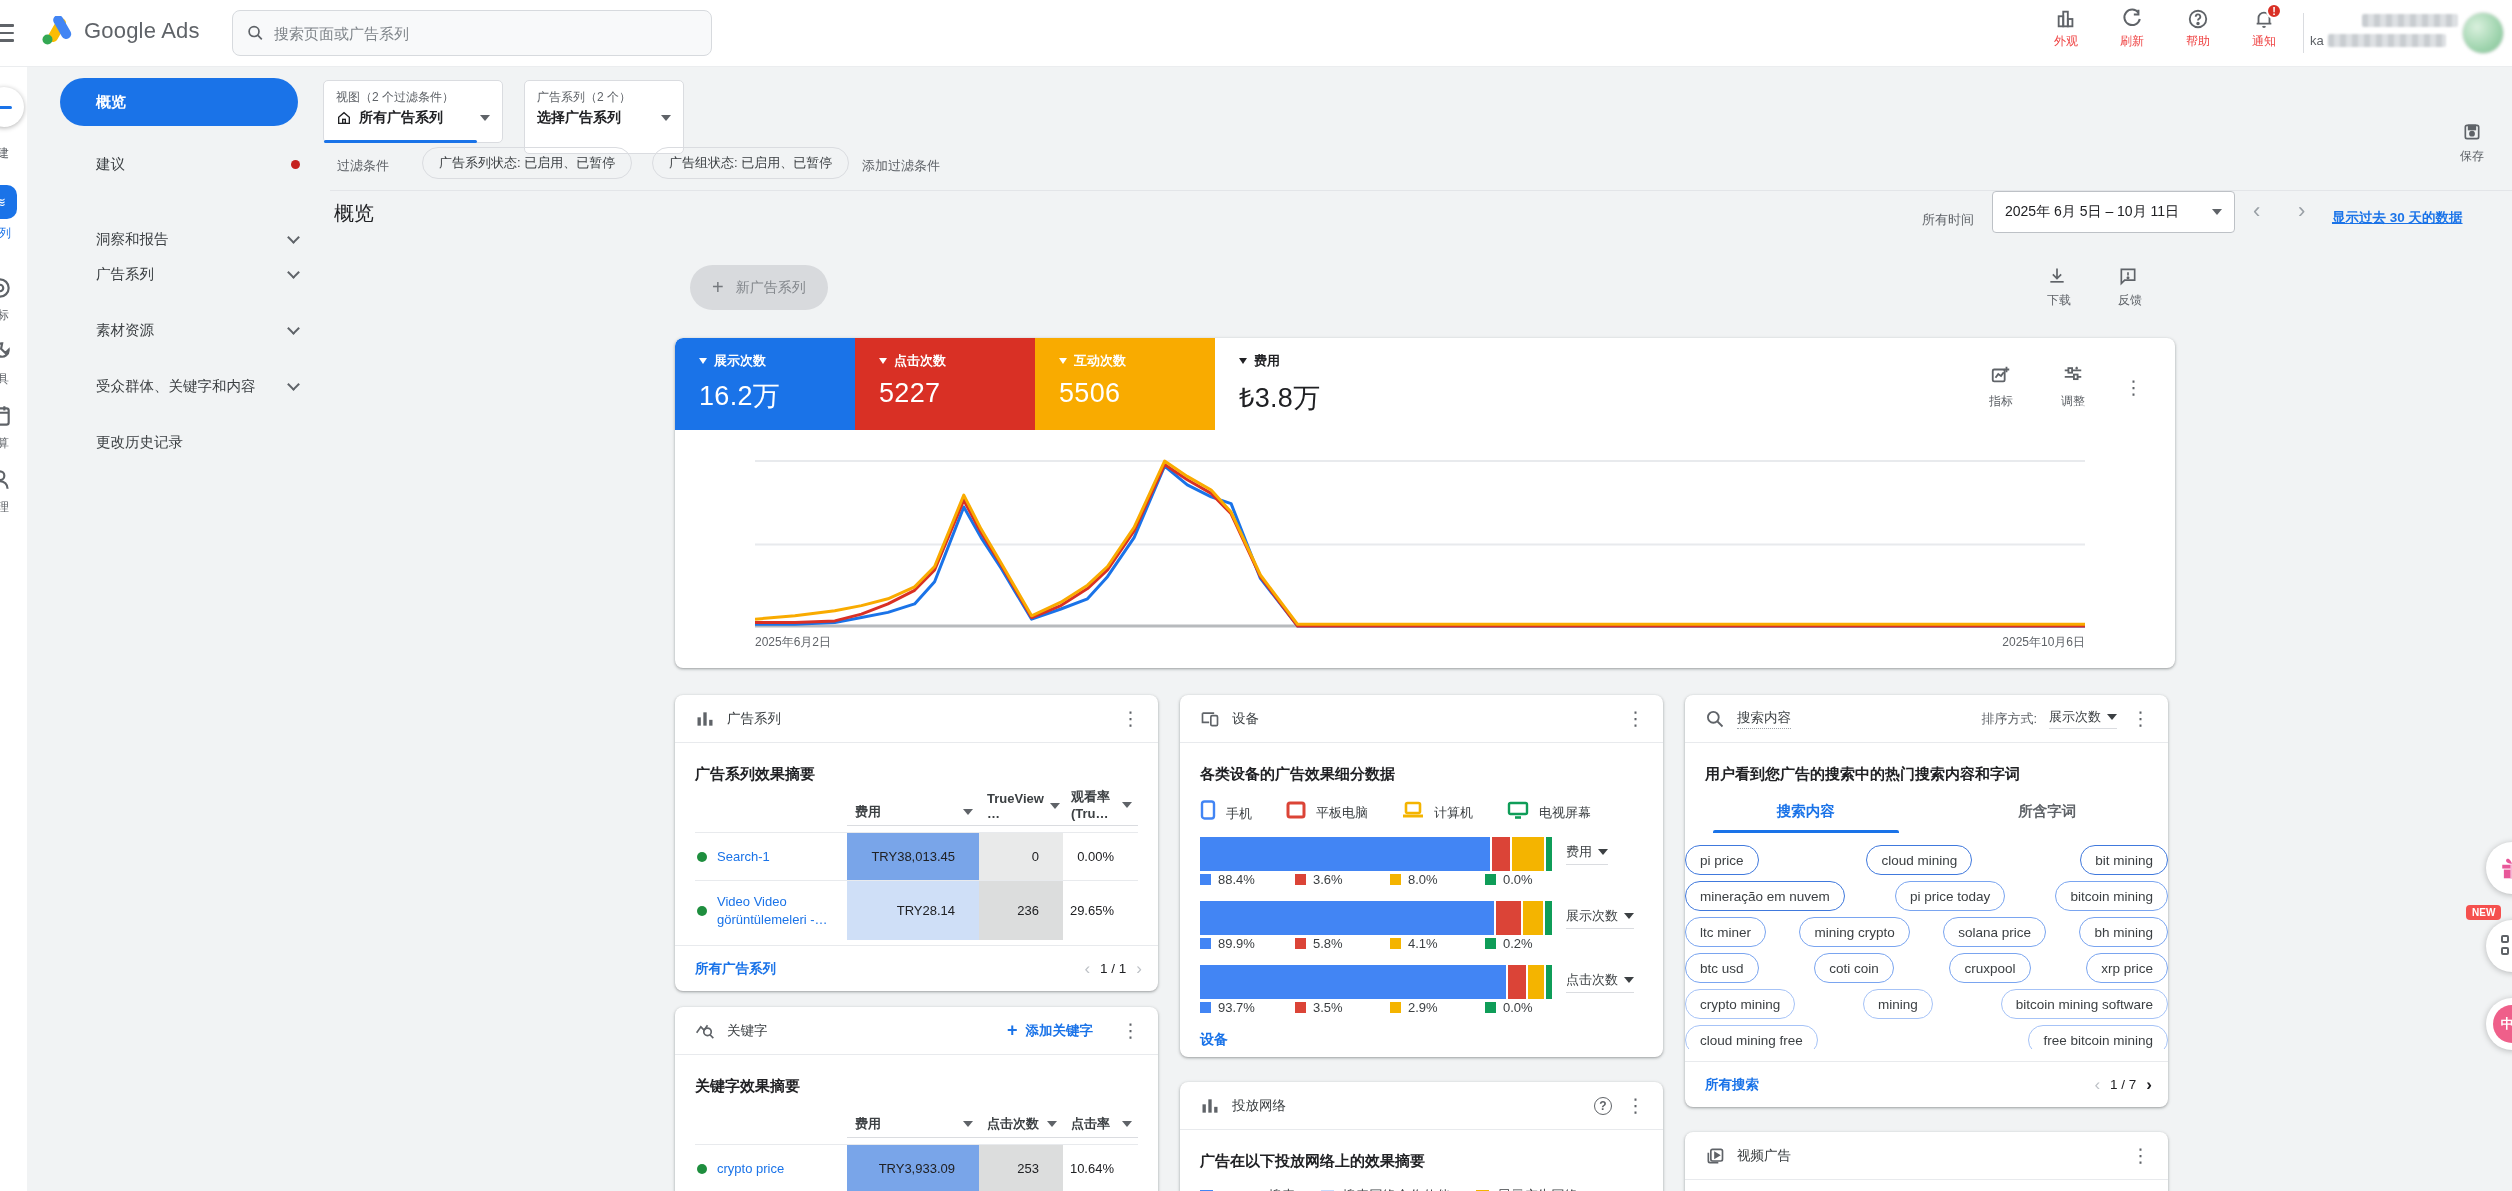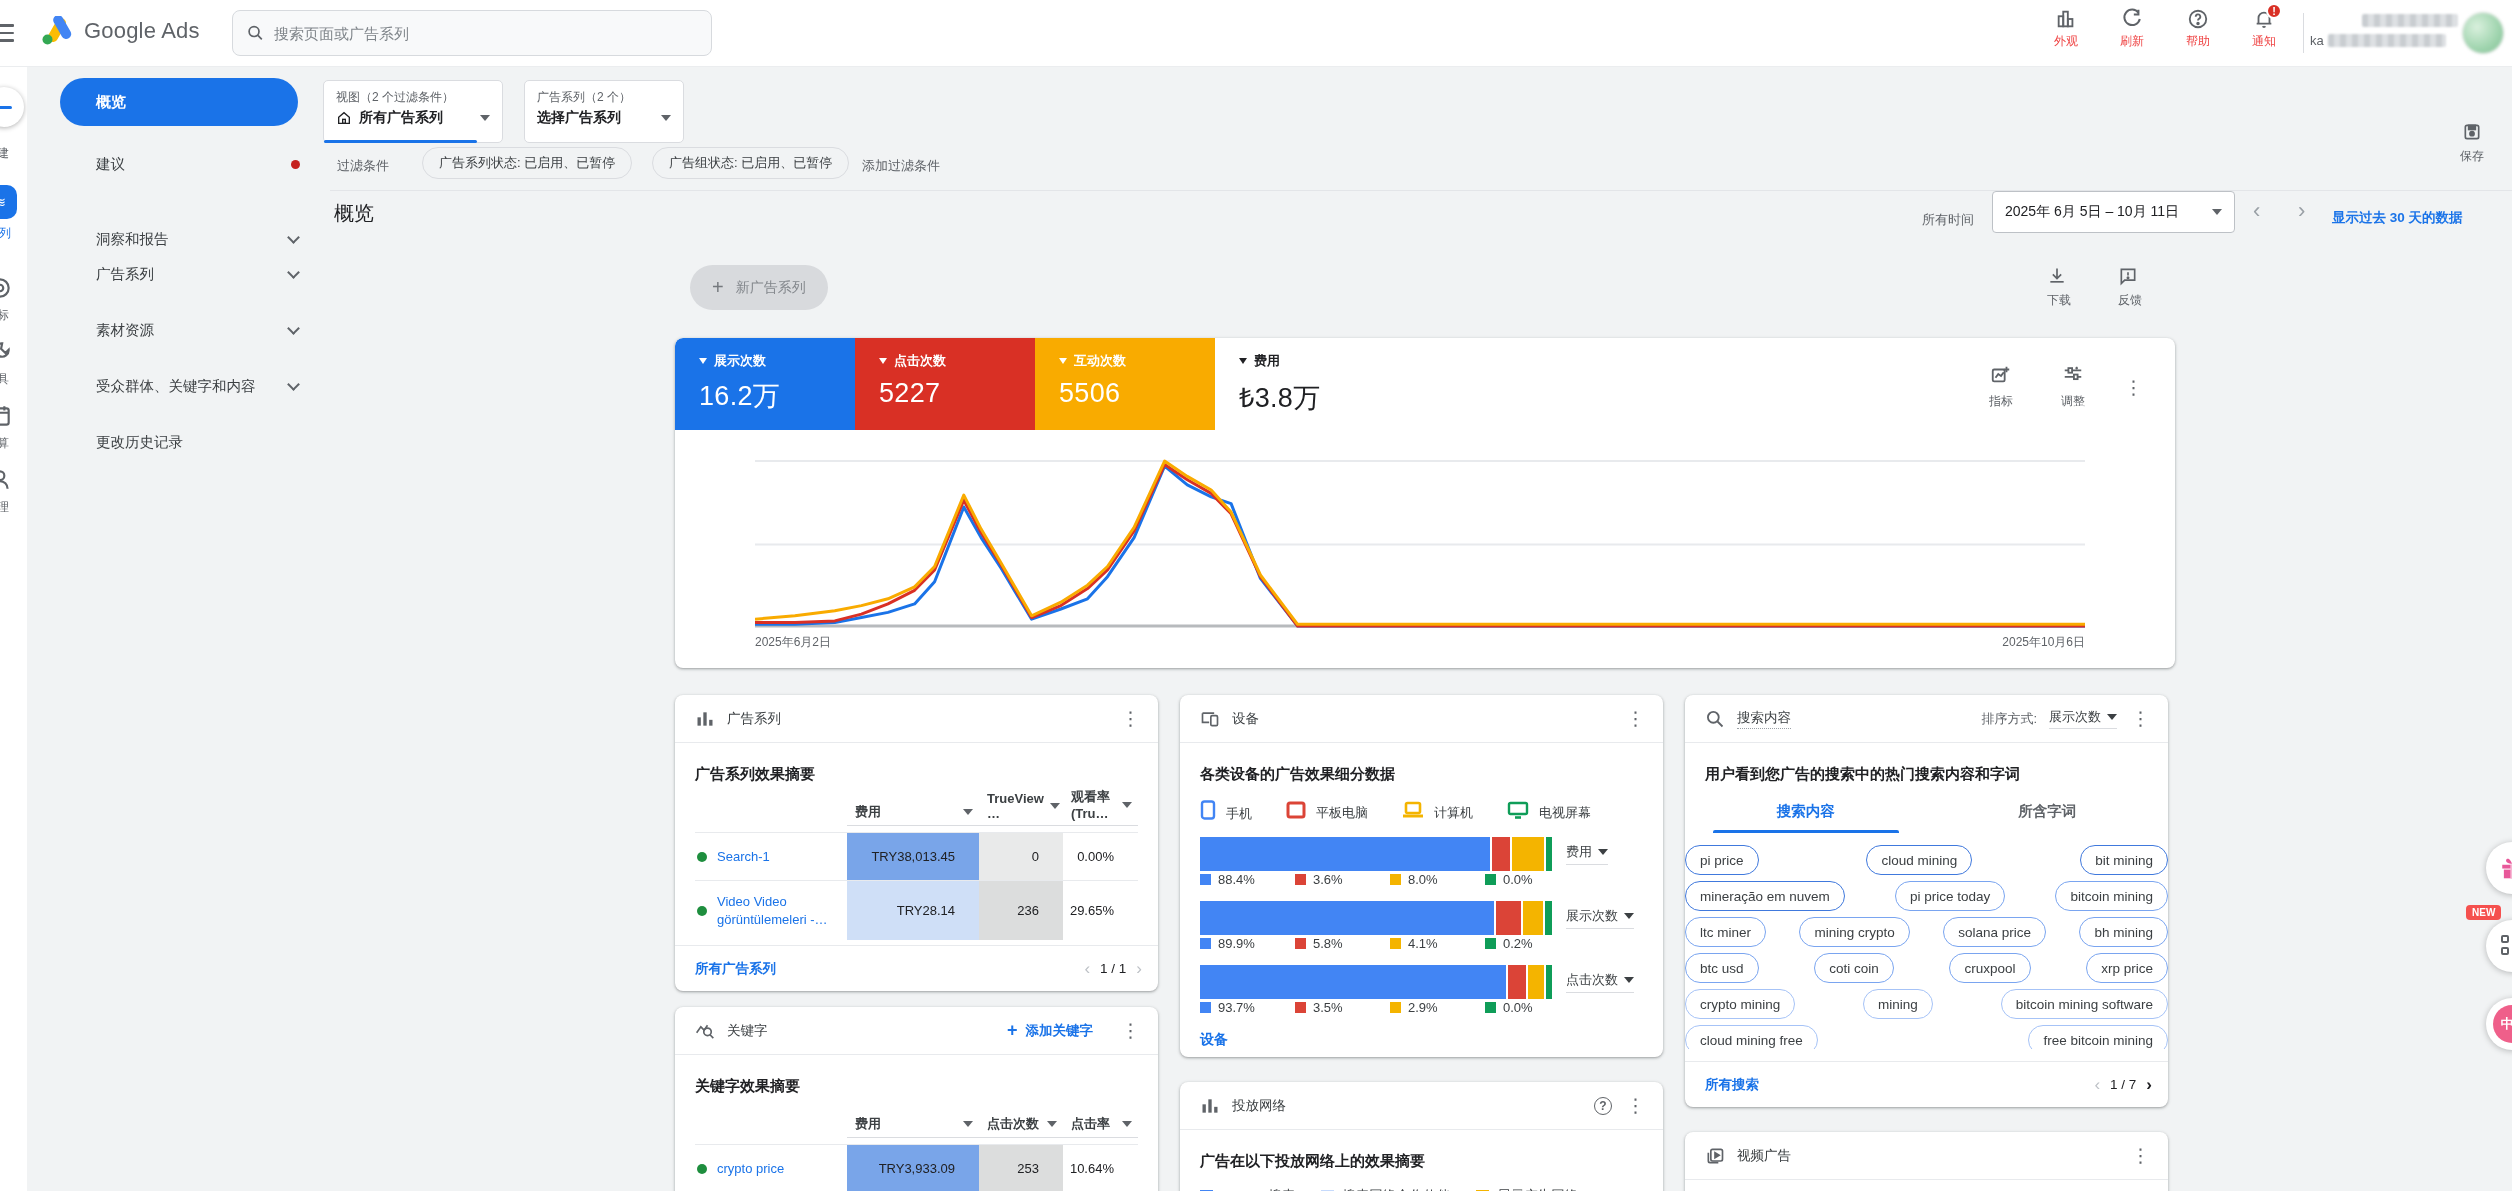--- a/index.html
+++ b/index.html
@@ -54,39 +54,39 @@
     transform:rotate(45deg); margin-right:20px; margin-top:-4px;}
 
   
   .drop { position:absolute; background:#fff; border:1px solid #dadce0; border-radius:5px; padding:8px 12px 6px 12px; cursor:pointer;}
   .drop .cap { font-size:12px; color:#5f6368; margin-bottom:3px; white-space:nowrap;}
   .drop .val { font-size:14px; color:#202124; font-weight:bold; display:flex; align-items:center; gap:7px; white-space:nowrap;}
   .caret { width:0; height:0; border-left:5px solid transparent; border-right:5px solid transparent;
     border-top:6px solid #5f6368; display:inline-block; margin-left:6px;}
   #view-drop { left:323px; top:80px; width:180px; height:63px; }
   #view-drop::after { content:""; position:absolute; left:0; bottom:-1px; width:86%; height:3px; background:#1a73e8; border-radius:2px;}
-  #camp-drop { left:524px; top:80px; width:160px; height:63px; }
+  #camp-drop { left:524px; top:80px; width:160px; height:74px; }
   #filter-label { left:337px; top:157px; font-size:13px; color:#5f6368;}
   .fchip { position:absolute; top:147px; height:32px; border:1px solid #dadce0; border-radius:16px;
     display:flex; align-items:center; padding:0 16px; font-size:13px; color:#3c4043; background:transparent; cursor:pointer; white-space:nowrap;}
   #add-filter { left:862px; top:157px; font-size:13px; color:#5f6368; cursor:pointer;}
   #save-btn { left:2447px; top:122px; width:50px; text-align:center; cursor:pointer;}
   #save-btn .lb { font-size:12px; color:#5f6368; margin-top:2px;}
   #main-divider { left:330px; top:190px; right:0; height:1px; background:#e3e5e8;}
 
   
   #page-title { left:334px; top:200px; font-size:20px; color:#202124;}
   #time-label { left:1922px; top:211px; font-size:13px; color:#5f6368;}
   #date-box { left:1992px; top:191px; width:243px; height:42px; background:#fff; border:1px solid #bdc1c6;
     border-radius:4px; display:flex; align-items:center; padding:0 12px; font-size:14px; color:#202124; cursor:pointer;}
   #date-box .grow { flex:1;}
   .nav-chev { font-size:22px; color:#9aa0a6; cursor:pointer; }
   #chev-prev { left:2253px; top:198px; }
   #chev-next { left:2298px; top:198px; }
-  #last30 { left:2332px; top:209px; font-size:13.5px; font-weight:bold; color:#1a73e8; cursor:pointer;}
+  #last30 { left:2332px; top:209px; font-size:13.5px; font-weight:bold; color:#1a73e8; cursor:pointer;text-decoration:underline;}
 
   #new-campaign { left:690px; top:265px; height:45px; border-radius:23px; background:#d8dadd;
     display:inline-flex; align-items:center; padding:0 22px; gap:12px; color:#83878c; font-size:14px; cursor:default;}
   #new-campaign .plus { font-size:20px; color:#74787d;}
   .mini-action { top:266px; width:46px; cursor:pointer;}
   .mini-action .lb { font-size:12px; color:#5f6368; margin-top:2px;}
   #dl-action { left:2047px; } #fb-action { left:2118px; }
 
   
   .card { position:absolute; background:#fff; border-radius:8px;

